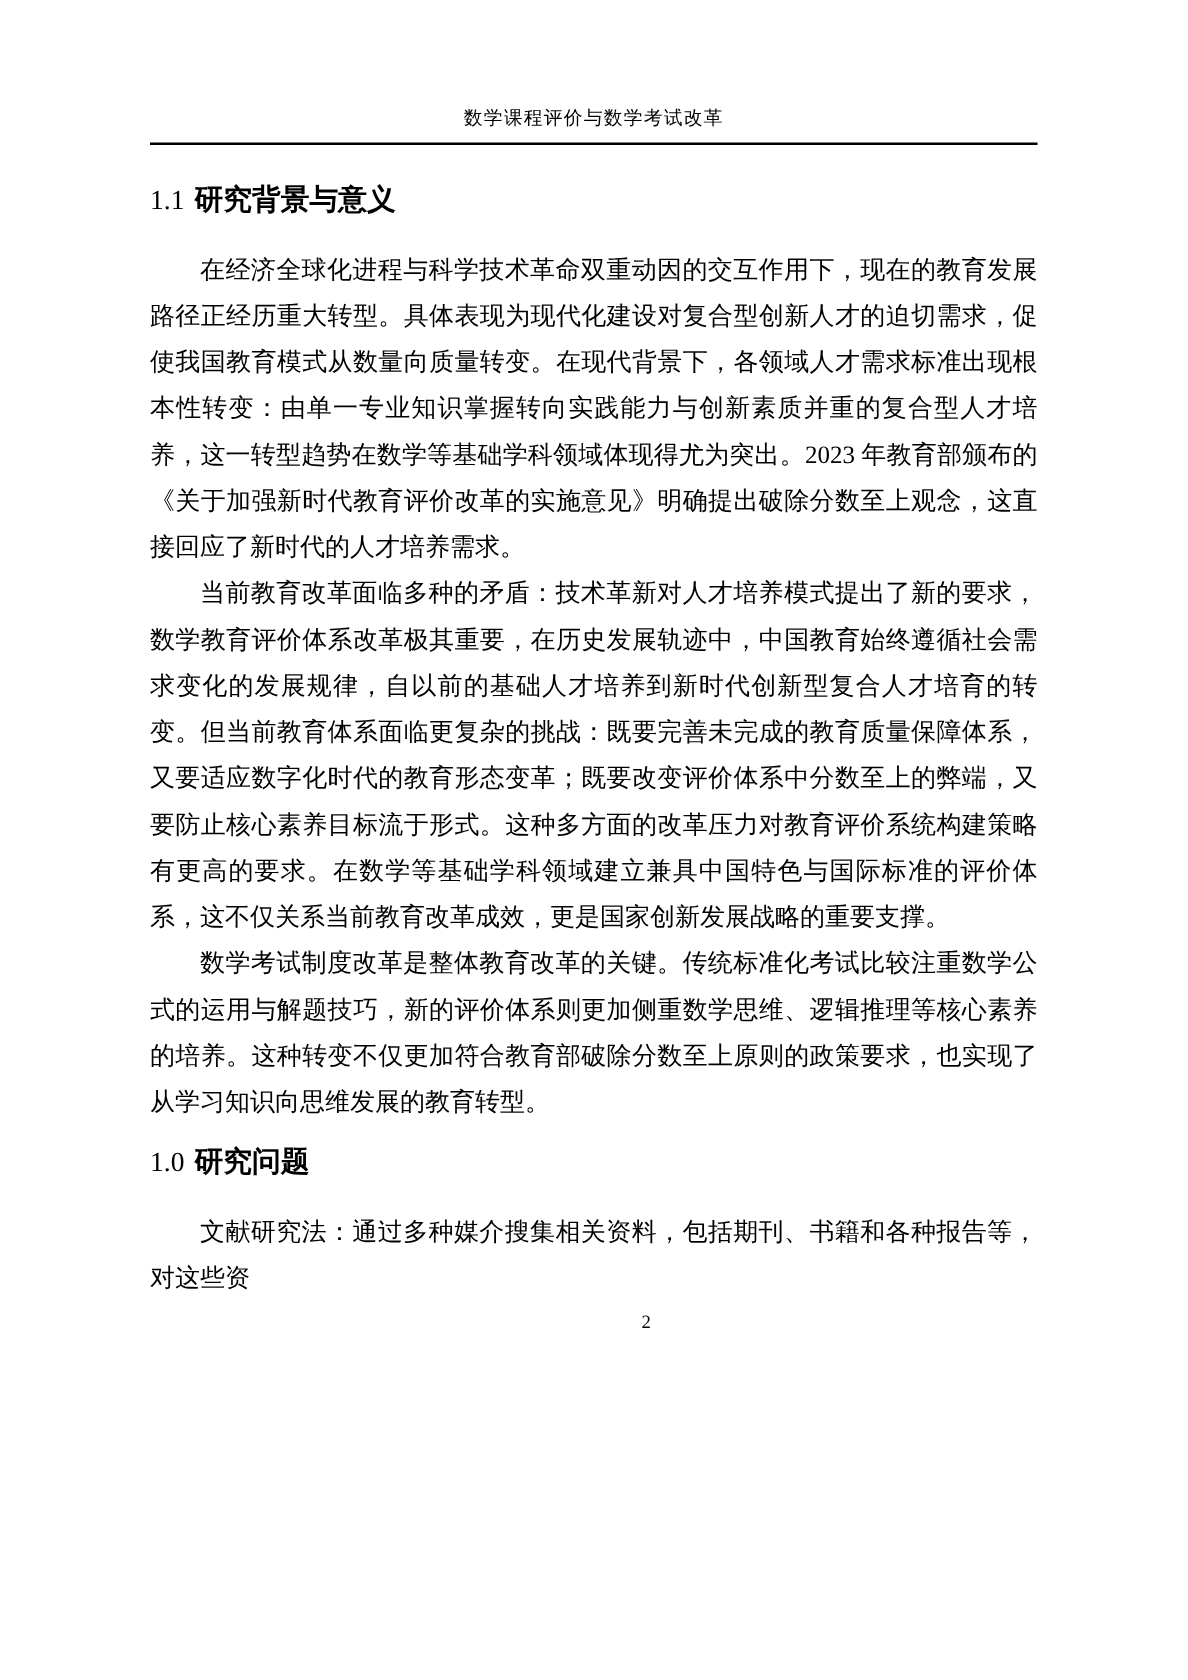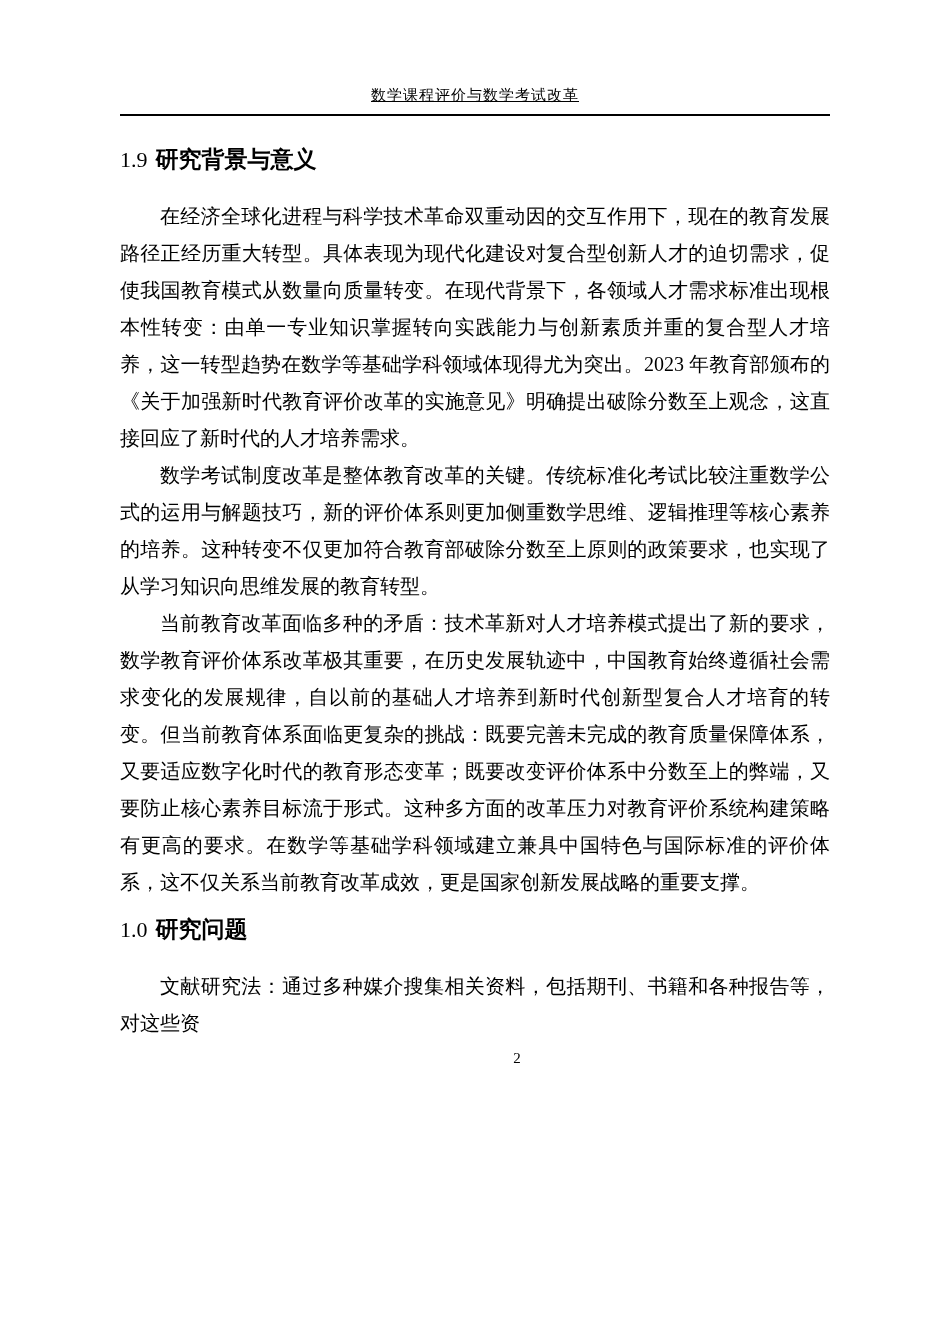--- a/index.html
+++ b/index.html
@@ -19,21 +19,20 @@
     font-family: "Liberation Serif", "DejaVu Serif", serif;
     overflow: hidden;
   }
   .running-header {
     text-align: center;
     font-size: 15px;
     line-height: 20px;
     padding-bottom: 9px;
     border-bottom: 2px solid #000000;
     letter-spacing: 1px;
-    text-decoration: underline;
   }
   h2.sec-heading {
     margin: 27px 0 18px 0;
     font-size: 23px;
     line-height: 32px;
     font-weight: bold;
     font-family: "Liberation Sans", "DejaVu Sans", sans-serif;
   }
   h2.sec-heading.tight { margin-top: 12px; }
   h2.sec-heading .sec-num {
@@ -62,26 +61,26 @@
 </head>
 <body>
 
 <div class="page">
 
   <div class="running-header">
     <span>数学课程评价与数学考试改革</span>
   </div>
 
   <h2 class="sec-heading">
-    <span class="sec-num">1.9</span><span>研究背景与意义</span>
+    <span class="sec-num">1.1</span><span>研究背景与意义</span>
   </h2>
   <div class="sec-body">
     <p class="para">在经济全球化进程与科学技术革命双重动因的交互作用下，现在的教育发展路径正经历重大转型。具体表现为现代化建设对复合型创新人才的迫切需求，促使我国教育模式从数量向质量转变。在现代背景下，各领域人才需求标准出现根本性转变：由单一专业知识掌握转向实践能力与创新素质并重的复合型人才培养，这一转型趋势在数学等基础学科领域体现得尤为突出。2023 年教育部颁布的《关于加强新时代教育评价改革的实施意见》明确提出破除分数至上观念，这直接回应了新时代的人才培养需求。</p>
+    <p class="para">当前教育改革面临多种的矛盾：技术革新对人才培养模式提出了新的要求，数学教育评价体系改革极其重要，在历史发展轨迹中，中国教育始终遵循社会需求变化的发展规律，自以前的基础人才培养到新时代创新型复合人才培育的转变。但当前教育体系面临更复杂的挑战：既要完善未完成的教育质量保障体系，又要适应数字化时代的教育形态变革；既要改变评价体系中分数至上的弊端，又要防止核心素养目标流于形式。这种多方面的改革压力对教育评价系统构建策略有更高的要求。在数学等基础学科领域建立兼具中国特色与国际标准的评价体系，这不仅关系当前教育改革成效，更是国家创新发展战略的重要支撑。</p>
     <p class="para">数学考试制度改革是整体教育改革的关键。传统标准化考试比较注重数学公式的运用与解题技巧，新的评价体系则更加侧重数学思维、逻辑推理等核心素养的培养。这种转变不仅更加符合教育部破除分数至上原则的政策要求，也实现了从学习知识向思维发展的教育转型。</p>
-    <p class="para">当前教育改革面临多种的矛盾：技术革新对人才培养模式提出了新的要求，数学教育评价体系改革极其重要，在历史发展轨迹中，中国教育始终遵循社会需求变化的发展规律，自以前的基础人才培养到新时代创新型复合人才培育的转变。但当前教育体系面临更复杂的挑战：既要完善未完成的教育质量保障体系，又要适应数字化时代的教育形态变革；既要改变评价体系中分数至上的弊端，又要防止核心素养目标流于形式。这种多方面的改革压力对教育评价系统构建策略有更高的要求。在数学等基础学科领域建立兼具中国特色与国际标准的评价体系，这不仅关系当前教育改革成效，更是国家创新发展战略的重要支撑。</p>
   </div>
 
   <h2 class="sec-heading tight">
     <span class="sec-num">1.0</span><span>研究问题</span>
   </h2>
 
   <div class="sec-body">
     <p class="para">文献研究法：通过多种媒介搜集相关资料，包括期刊、书籍和各种报告等，对这些资</p>
   </div>
 

